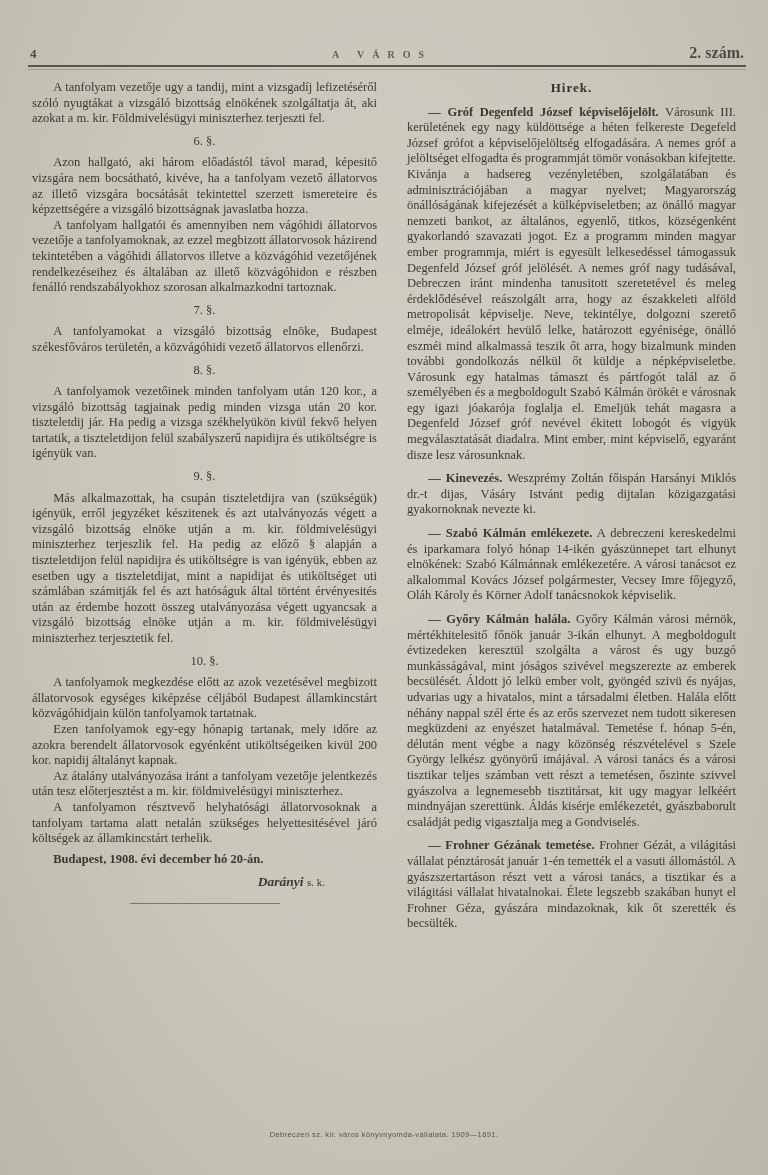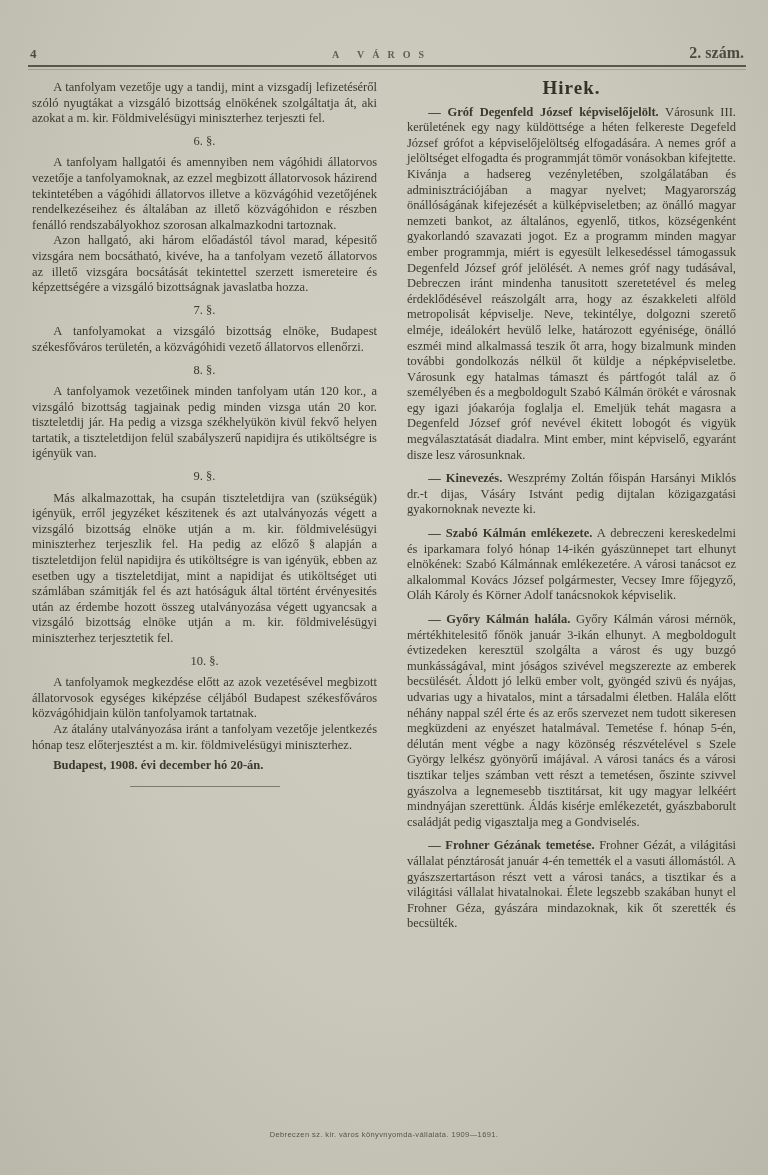--- a/index.html
+++ b/index.html
@@ -41,21 +41,21 @@
     font-size: 12.5px; line-height: 15.6px;
     text-align: justify;
   }
   .para { margin: 0; text-indent: 1.7em; }
   .sec {
     margin: 7px 0 6px; text-align: center;
     font-size: 12.5px; font-weight: normal; text-indent: 0;
   }
   .news-heading {
     margin: 0 0 9px; text-align: center;
-    font-size: 19px; font-weight: bold; letter-spacing: 1px;
+    font-size: 13px; font-weight: bold; letter-spacing: 1px;
     color: #33312a;
   }
   .article { margin: 8px; text-indent: 1.7em; }
   .lead { font-weight: bold; }
   .dateline { margin-top: 5px; font-weight: bold; }
   .signature {
     margin: 7px 52px 0 0; text-align: right;
     font-size: 13.5px; text-indent: 0;
   }
   .sig-name { font-style: italic; font-weight: bold; }
@@ -82,32 +82,38 @@
     <span class="masthead">A VÁROS</span>
     <span class="issue">2. szám.</span>
   </header>
   <div class="header-rule"></div>
 
   <div class="columns">
 
     <section class="col">
       <p class="para">A tanfolyam vezetője ugy a tandij, mint a vizsgadíj lefizetéséről szóló nyugtákat a vizsgáló bizottság elnökének szolgáltatja át, aki azokat a m. kir. Földmivelésügyi miniszterhez terjeszti fel.</p>
       <p class="sec">6. §.</p>
+      <p class="para">Azon hallgató, aki három előadástól távol marad, képesitő vizsgára nem bocsátható, kivéve, ha a tanfolyam vezető állatorvos az illető vizsgára bocsátását tekintettel szerzett ismereteire és képzettségére a vizsgáló bizottságnak javaslatba hozza.</p>
       <p class="para">A tanfolyam hallgatói és amennyiben nem vágóhidi állatorvos vezetője a tanfolyamoknak, az ezzel megbizott állatorvosok házirend tekintetében a vágóhidi állatorvos illetve a közvágóhid vezetőjének rendelkezéseihez és általában az illető közvágóhidon e részben fenálló rendszabályokhoz szorosan alkalmazkodni tartoznak.</p>
-      <p class="para">Azon hallgató, aki három előadástól távol marad, képesitő vizsgára nem bocsátható, kivéve, ha a tanfolyam vezető állatorvos az illető vizsgára bocsátását tekintettel szerzett ismereteire és képzettségére a vizsgáló bizottságnak javaslatba hozza.</p>
       <p class="sec">7. §.</p>
       <p class="para">A tanfolyamokat a vizsgáló bizottság elnöke, Budapest székesfőváros területén, a közvágóhidi vezető állatorvos ellenőrzi.</p>
       <p class="sec">8. §.</p>
       <p class="para">A tanfolyamok vezetőinek minden tanfolyam után 120 kor., a vizsgáló bizottság tagjainak pedig minden vizsga után 20 kor. tiszteletdij jár. Ha pedig a vizsga székhelyükön kivül fekvő helyen tartatik, a tiszteletdijon felül szabályszerű napidijra és utiköltségre is igényük van.</p>
       <p class="sec">9. §.</p>
       <p class="para">Más alkalmazottak, ha csupán tiszteletdijra van (szükségük) igényük, erről jegyzéket készitenek és azt utalványozás végett a vizsgáló bizottság elnöke utján a m. kir. földmivelésügyi miniszterhez terjeszlik fel. Ha pedig az előző § alapján a tiszteletdijon felül napidijra és utiköltségre is van igényük, ebben az esetben ugy a tiszteletdijat, mint a napidijat és utiköltséget uti számlában számitják fel és azt hatóságuk által történt érvényesités után az érdembe hozott összeg utalványozása végett ugyancsak a vizsgáló bizottság elnöke utján a m. kir. földmivelésügyi miniszterhez terjesztetik fel.</p>
       <p class="sec">10. §.</p>
-      <p class="para">A tanfolyamok megkezdése előtt az azok vezetésével megbizott állatorvosok egységes kiképzése céljából Budapest székesfőváros közvágóhidjain külön tanfolyamok tartatnak.</p>
-      <p class="para">Az átalány utalványozása iránt a tanfolyam vezetője jelentkezés hónap tesz előterjesztést a m. kir. földmivelésügyi miniszterhez.</p>
+      <p class="para">A tanfolyamok megkezdése előtt az azok vezetésével megbizott állatorvosok egységes kiképzése céljából Budapest államkincstárt közvágóhidjain külön tanfolyamok tartatnak.</p>
+      <p class="para">Ezen tanfolyamok egy-egy hónapig tartanak, mely időre az azokra berendelt állatorvosok egyénként utiköltségeiken kivül 200 kor. napidij általányt kapnak.</p>
+      <p class="para">Az átalány utalványozása iránt a tanfolyam vezetője jelentkezés után tesz előterjesztést a m. kir. földmivelésügyi miniszterhez.</p>
+      <p class="para">A tanfolyamon résztvevő helyhatósági állatorvosoknak a tanfolyam tartama alatt netalán szükséges helyettesitésével járó költségek az államkincstárt terhelik.</p>
       <p class="para dateline">Budapest, 1908. évi december hó 20-án.</p>
+      <p class="signature">
+        <span class="sig-name">Darányi</span>
+        <span class="sig-suffix">s. k.</span>
+      </p>
       <div class="end-rule"></div>
     </section>
 
     <section class="col">
       <h2 class="news-heading">Hirek.</h2>
 
       <p class="article">
         <span class="lead">— Gróf Degenfeld József képviselőjelölt.</span>
         <span>Városunk III. kerületének egy nagy küldöttsége a héten felkereste Degefeld József grófot a képviselőjelöltség elfogadására. A nemes gróf a jelöltséget elfogadta és programmját tömör vonásokban kifejtette. Kivánja a hadsereg vezényletében, szolgálatában és adminisztrációjában a magyar nyelvet; Magyarország önállóságának kifejezését a külképviseletben; az önálló magyar nemzeti bankot, az általános, egyenlő, titkos, községenként gyakorlandó szavazati jogot. Ez a programm minden magyar ember programmja, miért is egyesült lelkesedéssel támogassuk Degenfeld József gróf jelölését. A nemes gróf nagy tudásával, Debreczen iránt mindenha tanusitott szeretetével és meleg érdeklődésével reászolgált arra, hogy az észak­keleti alföld metropolisát képviselje. Neve, tekintélye, dolgozni szerető elméje, ideálokért hevülő lelke, határozott egyénisége, önálló eszméi mind alkalmassá teszik őt arra, hogy bizalmunk minden további gondolkozás nélkül őt küldje a népképviseletbe. Városunk egy hatalmas támaszt és pártfogót talál az ő személyében és a megboldogult Szabó Kálmán örökét e városnak egy igazi jóakarója foglalja el. Emeljük tehát magasra a Degenfeld József gróf nevével ékitett lobogót és vigyük megválasztatását diadalra. Mint ember, mint képviselő, egyaránt disze lesz városunknak.</span>
       </p>
@@ -122,21 +128,21 @@
         <span>A debreczeni kereskedelmi és iparkamara folyó hónap 14-ikén gyászünnepet tart elhunyt elnökének: Szabó Kálmánnak emlékezetére. A városi tanácsot ez alkalommal Kovács József polgármester, Vecsey Imre főjegyző, Oláh Károly és Körner Adolf tanácsnokok képviselik.</span>
       </p>
 
       <p class="article">
         <span class="lead">— Győry Kálmán halála.</span>
         <span>Győry Kálmán városi mérnök, mértékhitelesitő főnök január 3-ikán elhunyt. A megboldogult évtizedeken keresztül szolgálta a várost és ugy buzgó munkásságával, mint jóságos szivével megszerezte az emberek becsülését. Áldott jó lelkü ember volt, gyöngéd szivü és nyájas, udvarias ugy a hivatalos, mint a társadalmi életben. Halála előtt néhány nappal szél érte és az erős szervezet nem tudott sikeresen megküzdeni az enyészet hatalmával. Temetése f. hónap 5-én, délután ment végbe a nagy közönség részvételével s Szele György lelkész gyönyörű imájával. A városi tanács és a városi tisztikar teljes számban vett részt a temetésen, őszinte szivvel gyászolva a legnemesebb tisztitársat, kit ugy magyar lelkéért mindnyájan szerettünk. Áldás kisérje emlékezetét, gyászbaborult családját pedig vigasztalja meg a Gondviselés.</span>
       </p>
 
       <p class="article">
         <span class="lead">— Frohner Gézának temetése.</span>
-        <span>Frohner Gézát, a világitási vállalat pénztárosát január 4-én temették el a vasuti állomástól. A gyászszertartáson részt vett a városi tanács, a tisztikar és a világitási vállalat hivatalnokai. Élete legszebb szakában hunyt el Frohner Géza, gyászára mindazoknak, kik őt szerették és becsülték.</span>
+        <span>Frohner Gézát, a világitási vállalat pénztárosát január 1-én temették el a vasuti állomástól. A gyászszertartáson részt vett a városi tanács, a tisztikar és a világitási vállalat hivatalnokai. Élete legszebb szakában hunyt el Frohner Géza, gyászára mindazoknak, kik őt szerették és becsülték.</span>
       </p>
     </section>
 
   </div>
 
   <div class="footer">Debreczen sz. kir. város könyvnyomda-vállalata. 1909—1691.</div>
 
 </div>
 
 </body></html>

